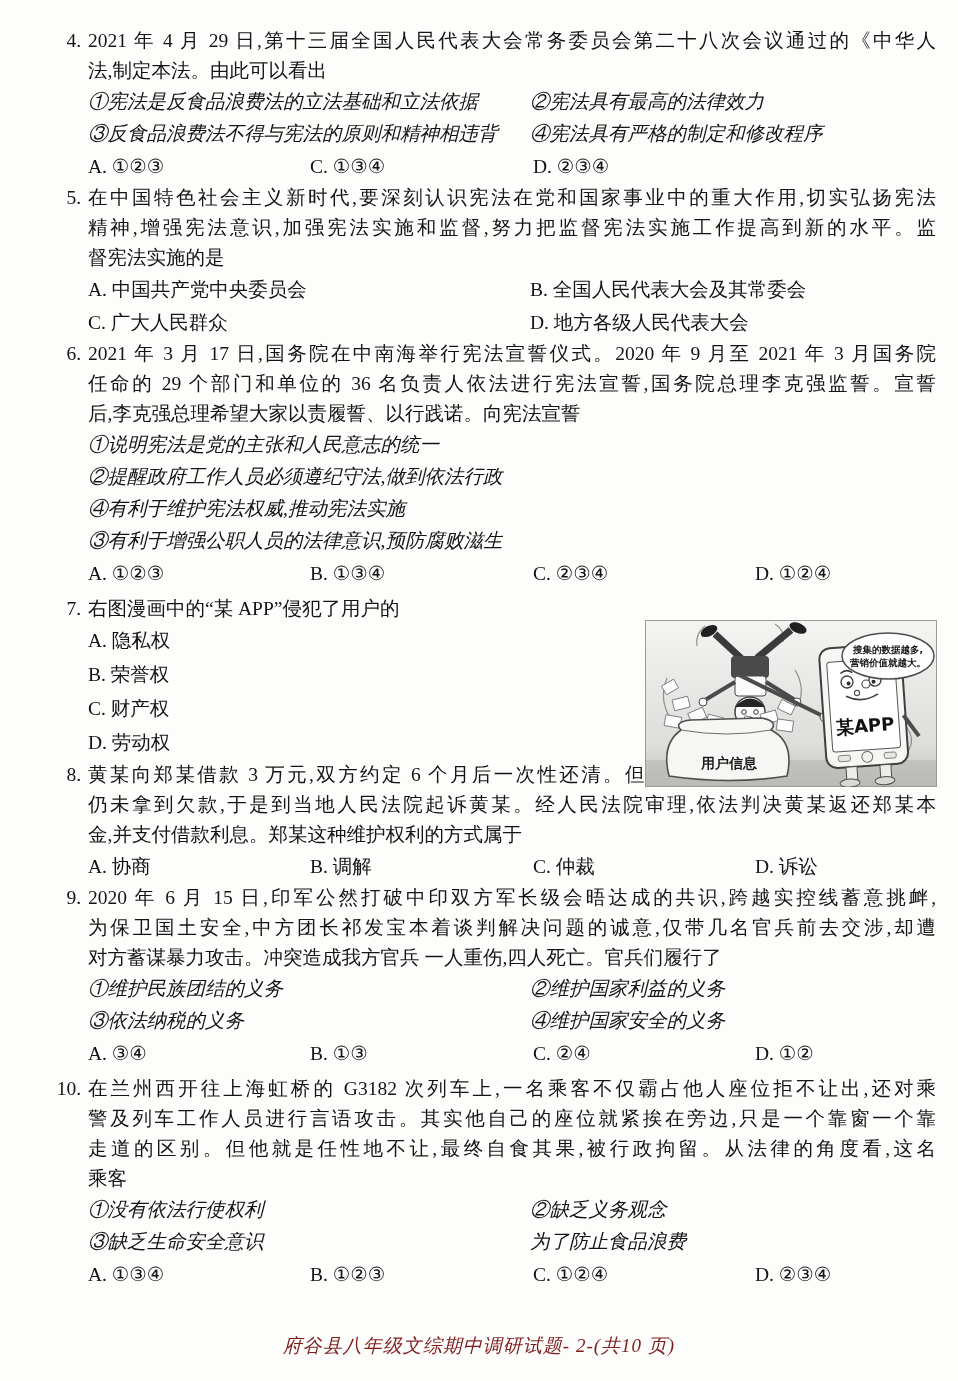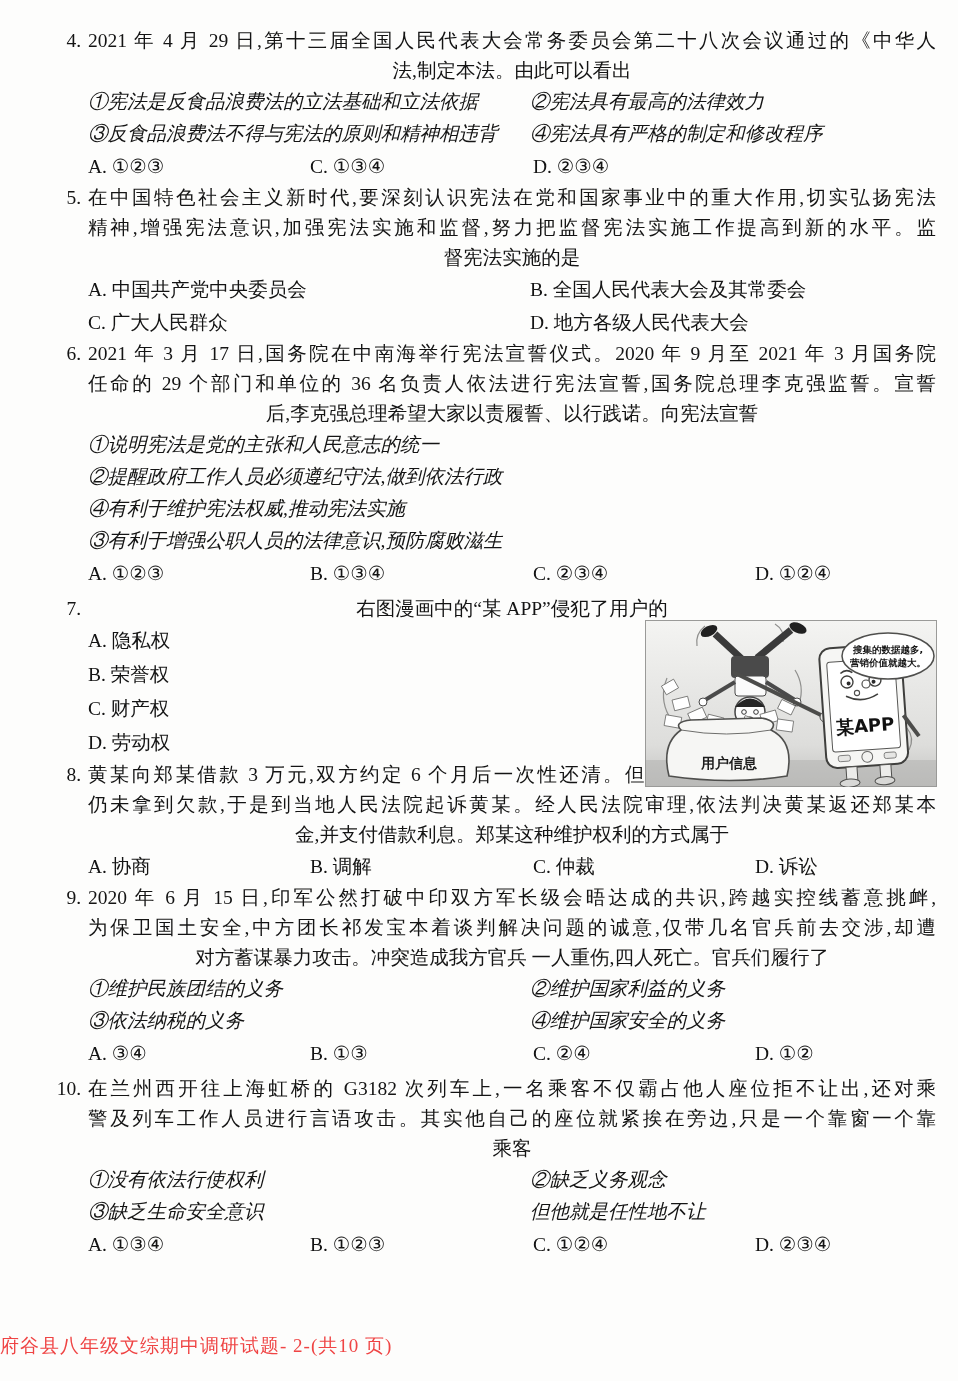--- a/index.html
+++ b/index.html
@@ -9,31 +9,31 @@
     background:#fdfdfc;
     color:#141414;
     font-family:"Liberation Serif","DejaVu Serif",serif;
     font-size:19.5px;
     box-sizing:border-box;
     padding-top:26px;
     overflow:hidden;
   }
   .question{position:relative;margin-left:88px;margin-right:22px;}
   .qnum{position:absolute;top:0;right:100%;padding-right:7px;white-space:nowrap;line-height:30px;}
-  .stem-line{line-height:30px;text-align:center;}
+  .stem-line{line-height:30px;}
   .jfull{text-align:justify;text-align-last:justify;}
   .sub-row{line-height:32px;font-style:italic;}
   .sub-row.two{display:grid;grid-template-columns:442px 1fr;}
   .opt-row.four-col{display:grid;grid-template-columns:222px 223px 222px 1fr;line-height:33px;}
   .opt-row.two-col{display:grid;grid-template-columns:442px 1fr;line-height:33px;}
   .opt-row.one-col .opt-cell{display:block;line-height:34px;}
   .q-gap{margin-bottom:4px;}
   .footer{
     position:absolute;left:0;top:1333px;width:100%;
-    font-size:19px;letter-spacing:1px;color:#ef4444;
+    text-align:center;font-size:19px;letter-spacing:1px;color:#7f1d1d;font-style:italic;
   }
   .cartoon{
     position:absolute;left:645px;top:620px;width:292px;height:167px;
   }
   .cartoon svg{display:block;}
   .cartoon text{font-family:"DejaVu Sans","Liberation Sans",sans-serif;}
 </style>
 </head>
 <body>
 
@@ -133,28 +133,29 @@
           <div class="opt-cell">A. ③④</div>
           <div class="opt-cell">B. ①③</div>
           <div class="opt-cell">C. ②④</div>
           <div class="opt-cell">D. ①②</div>
         </div>
       </div>
       <div class="question">
         <span class="qnum">10.</span>
         <div class="stem-line jfull">在兰州西开往上海虹桥的 G3182 次列车上,一名乘客不仅霸占他人座位拒不让出,还对乘</div>
         <div class="stem-line jfull">警及列车工作人员进行言语攻击。其实他自己的座位就紧挨在旁边,只是一个靠窗一个靠</div>
+        <div class="stem-line jfull">走道的区别。但他就是任性地不让,最终自食其果,被行政拘留。从法律的角度看,这名</div>
         <div class="stem-line">乘客</div>
         <div class="sub-row two">
           <div class="sub-cell">①没有依法行使权利</div>
           <div class="sub-cell">②缺乏义务观念</div>
         </div>
         <div class="sub-row two">
           <div class="sub-cell">③缺乏生命安全意识</div>
-          <div class="sub-cell">但他就是任性地不让</div>
+          <div class="sub-cell">为了防止食品浪费</div>
         </div>
         <div class="opt-row four-col">
           <div class="opt-cell">A. ①③④</div>
           <div class="opt-cell">B. ①②③</div>
           <div class="opt-cell">C. ①②④</div>
           <div class="opt-cell">D. ②③④</div>
         </div>
       </div>
     </div>
 

